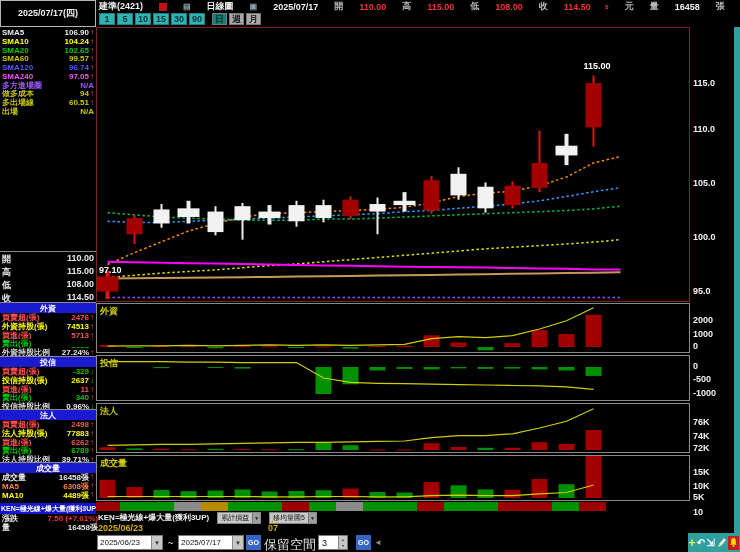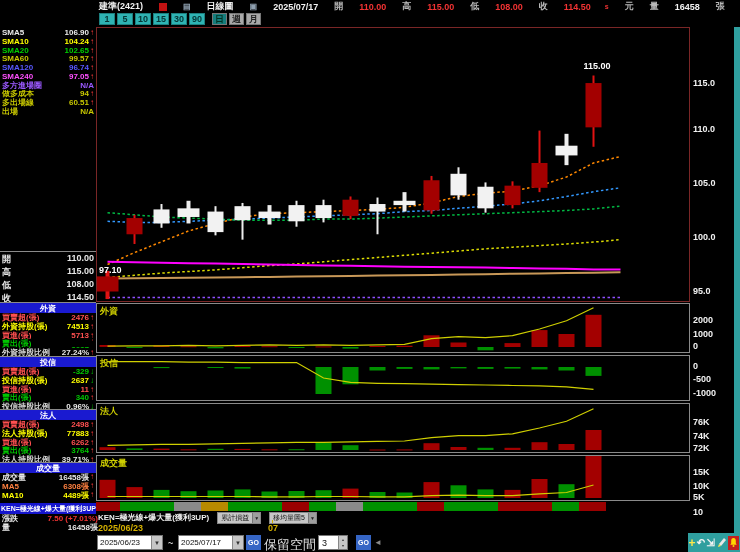--- a/index.html
+++ b/index.html
@@ -73,20 +73,21 @@
 #hscroll-left{position:absolute;left:374px;top:5px;color:#888;font-size:8px;}
 #icon-bar{position:absolute;left:688px;top:533px;width:52px;height:19px;background:#2f9f9f;display:flex;align-items:center;justify-content:space-around;}
 .ic{font-size:10px;color:#f5f5f5;font-weight:bold;line-height:1;}
 .ic.plus{color:#ffe84a;font-size:12px;}
 .bellwrap{width:11px;height:14px;background:#c32020;display:flex;align-items:center;justify-content:center;}
 </style>
 </head>
 <body>
 
 <div id="app">
+  <div id="datebox">2025/07/17(四)</div>
 
   <div id="topbar">
     <span class="tb-wh">建準(2421)</span>
     <span class="tb-badge"></span>
     <span class="tb-icon">▤</span>
     <span class="tb-wh">日線圖</span>
     <span class="tb-icon">▣</span>
     <span class="tb-wh">2025/07/17</span>
     <span>開</span>
     <span class="tb-red">110.00</span>
@@ -300,21 +301,21 @@
       <div class="irow">
         <span style="color: rgb(255, 80, 80);">買進(張)</span>
         <span class="iv">
           <span style="color: rgb(255, 80, 80);">6262</span>
           <span style="color: rgb(255, 58, 58);">↑</span>
         </span>
       </div>
       <div class="irow">
         <span style="color: rgb(0, 200, 0);">賣出(張)</span>
         <span class="iv">
-          <span style="color: rgb(0, 200, 0);">3764</span>
+          <span style="color: rgb(0, 200, 0);">6789</span>
           <span style="color: rgb(255, 58, 58);">↑</span>
         </span>
       </div>
       <div class="irow">
         <span style="color: rgb(216, 216, 216);">法人持股比例</span>
         <span class="iv">
           <span style="color: rgb(232, 232, 232);">39.71%</span>
           <span style="color: rgb(255, 58, 58);">↑</span>
         </span>
       </div>

